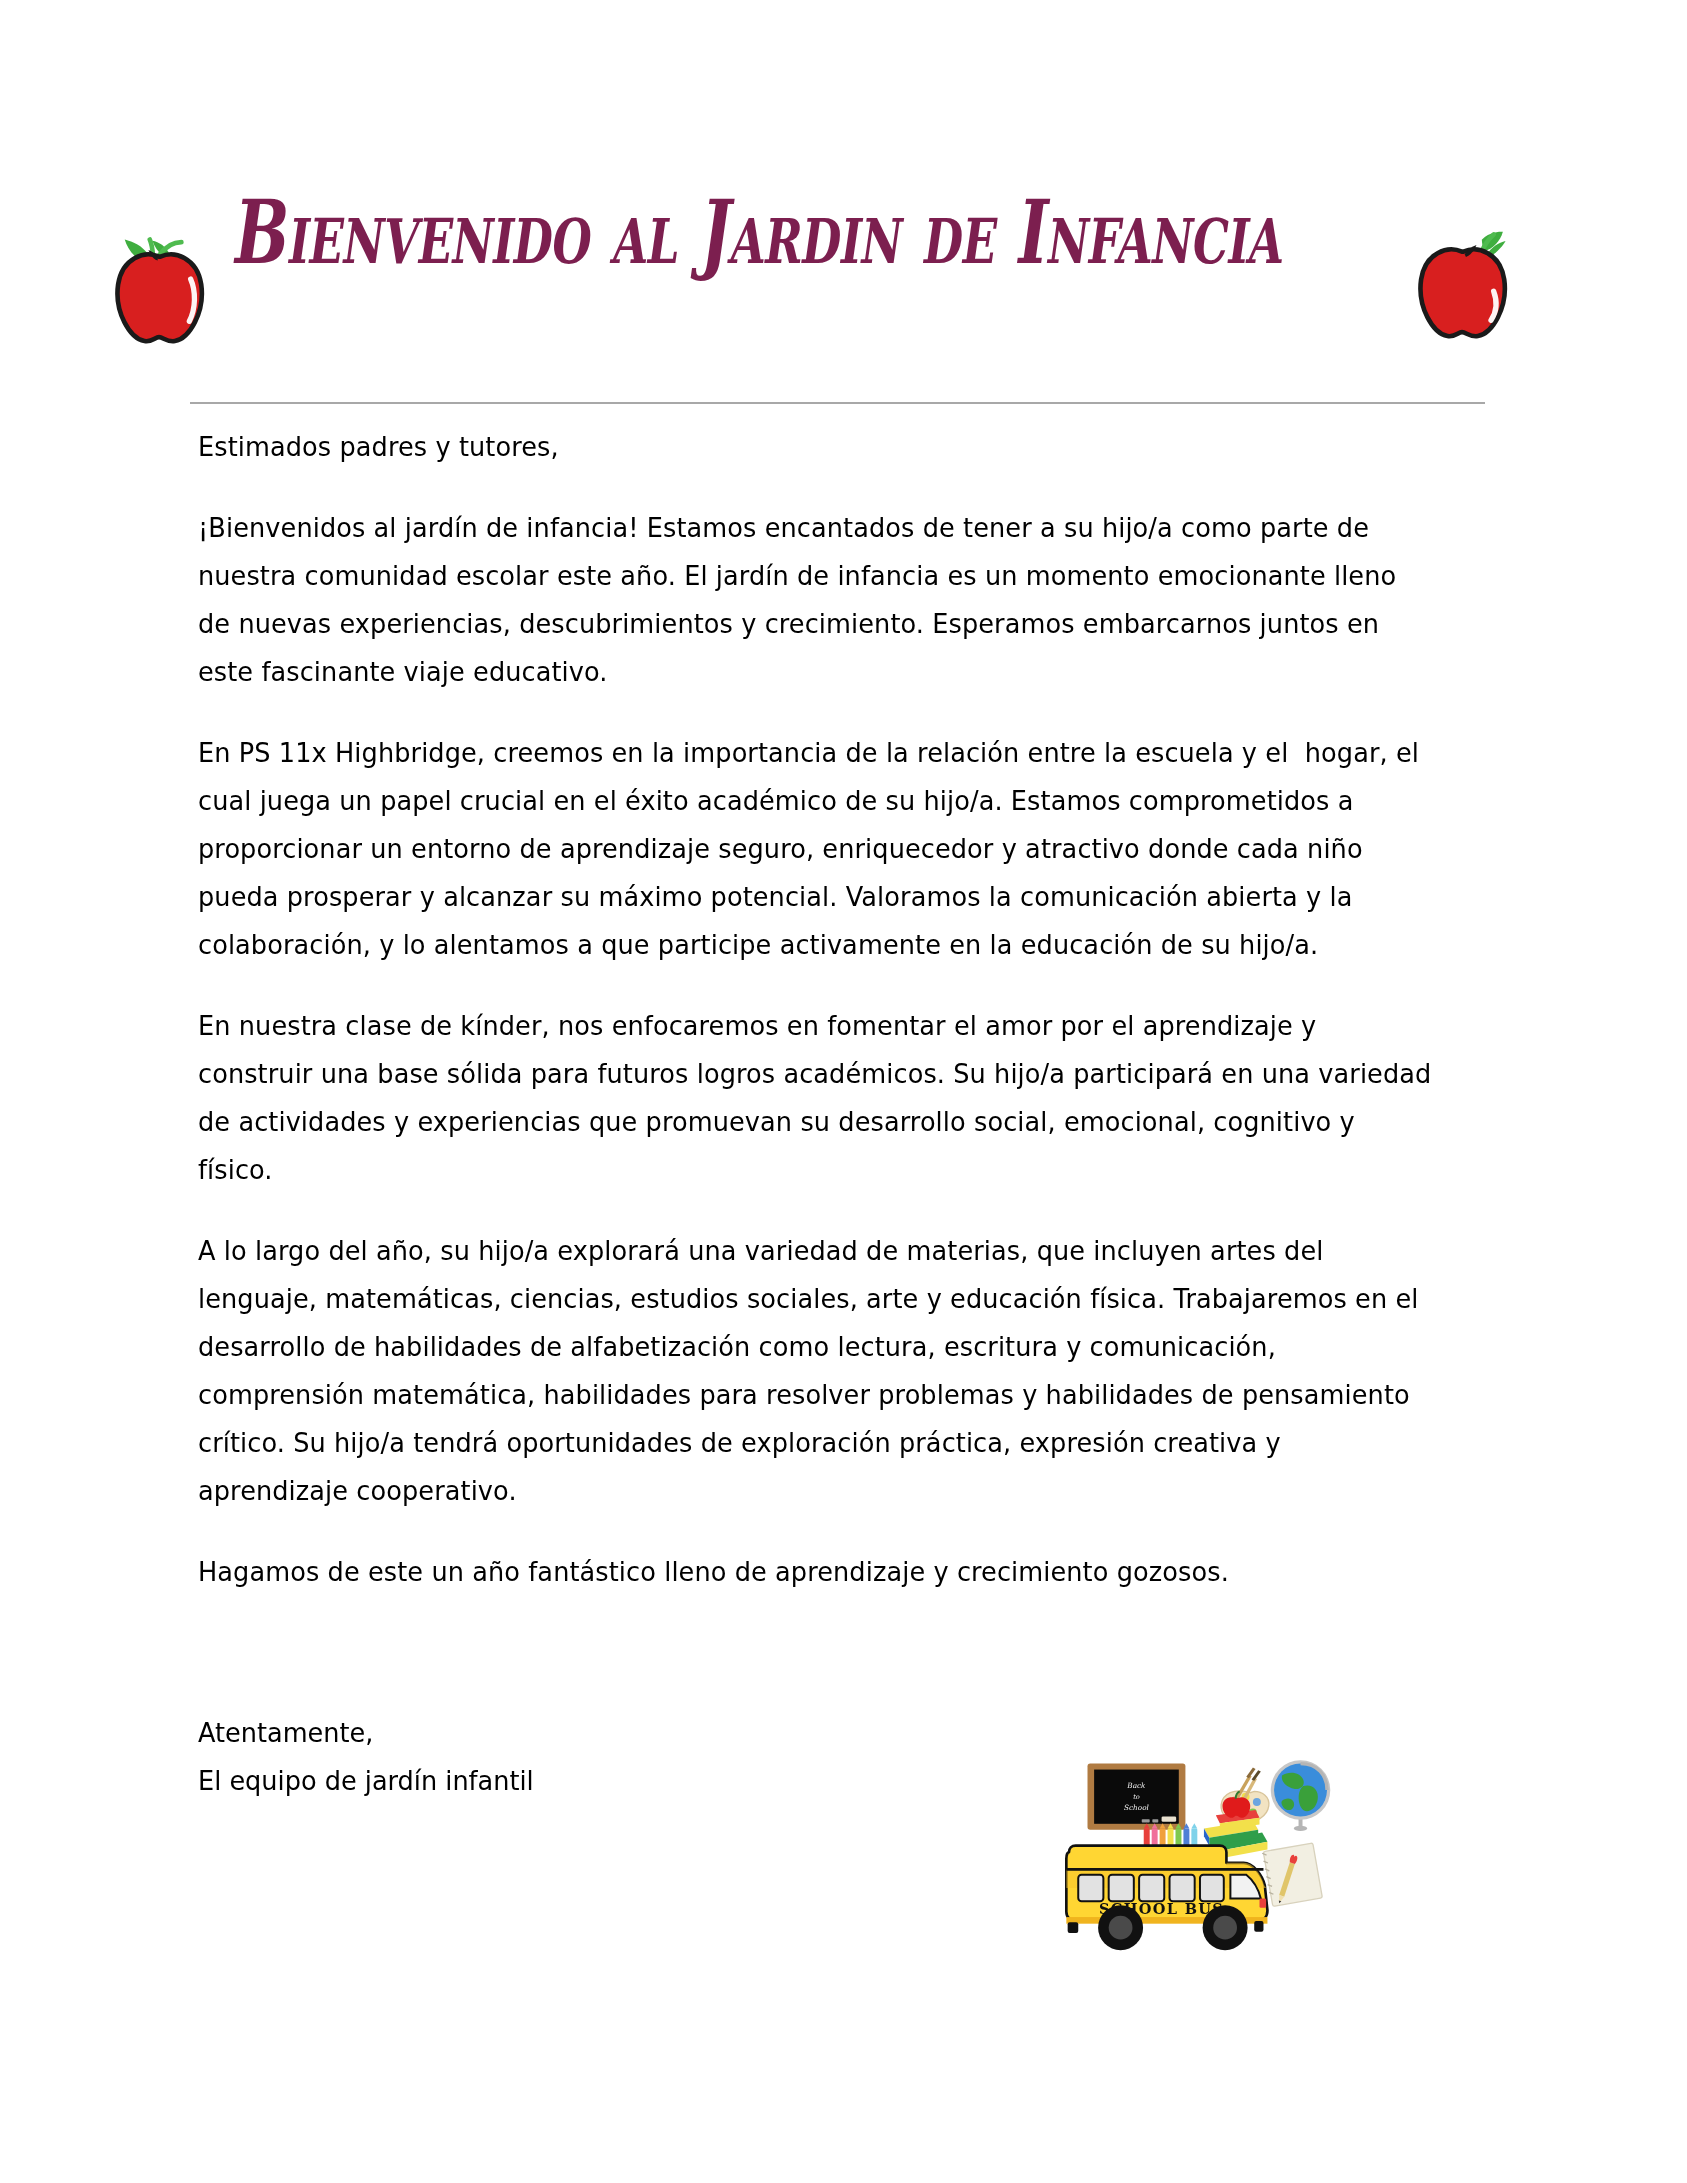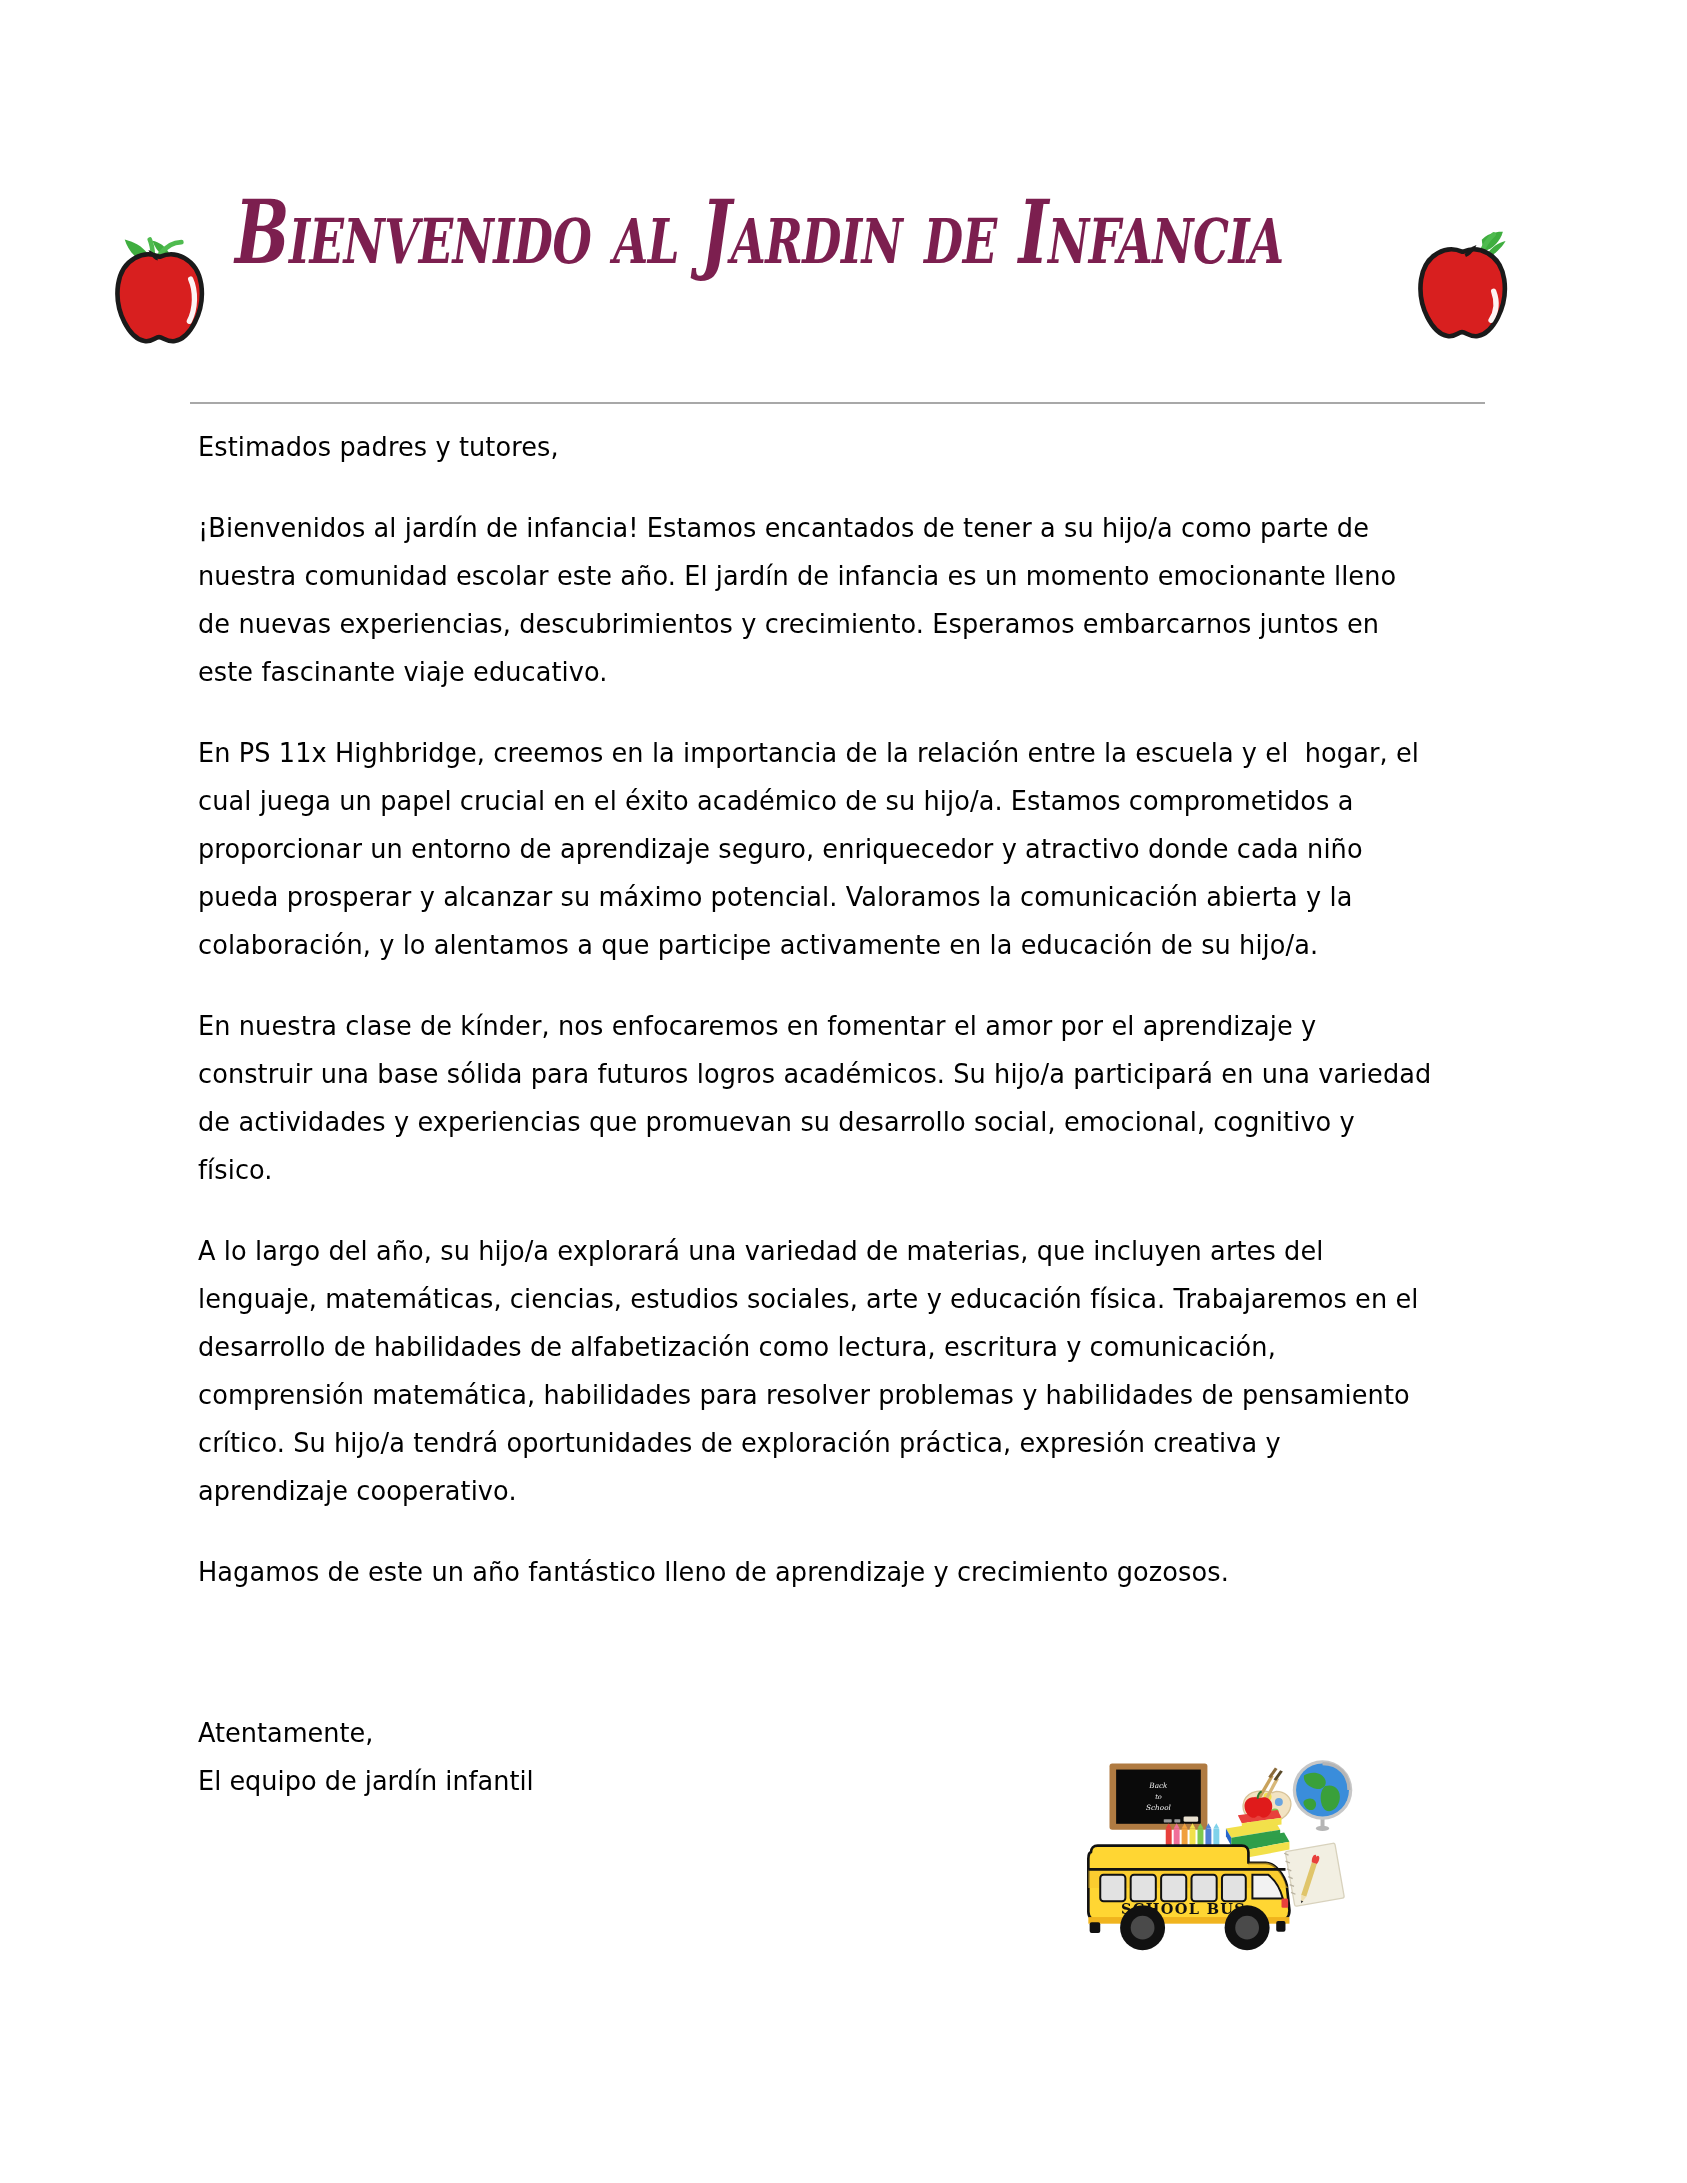--- a/index.html
+++ b/index.html
@@ -96,21 +96,21 @@
     line-height: 48px;
     color: #000000;
     transform: scaleX(0.965);
     transform-origin: left top;
   }
   .signature div { white-space: nowrap; }
 
   
   .clipart {
     position: absolute;
-    left: 1079px;
+    left: 1057px;
     top: 1712px;
     width: 278px;
     height: 258px;
   }
   .clipart svg { display: block; width: 278px; height: 258px; }
 </style>
 </head>
 <body>
 
 <div class="page">

